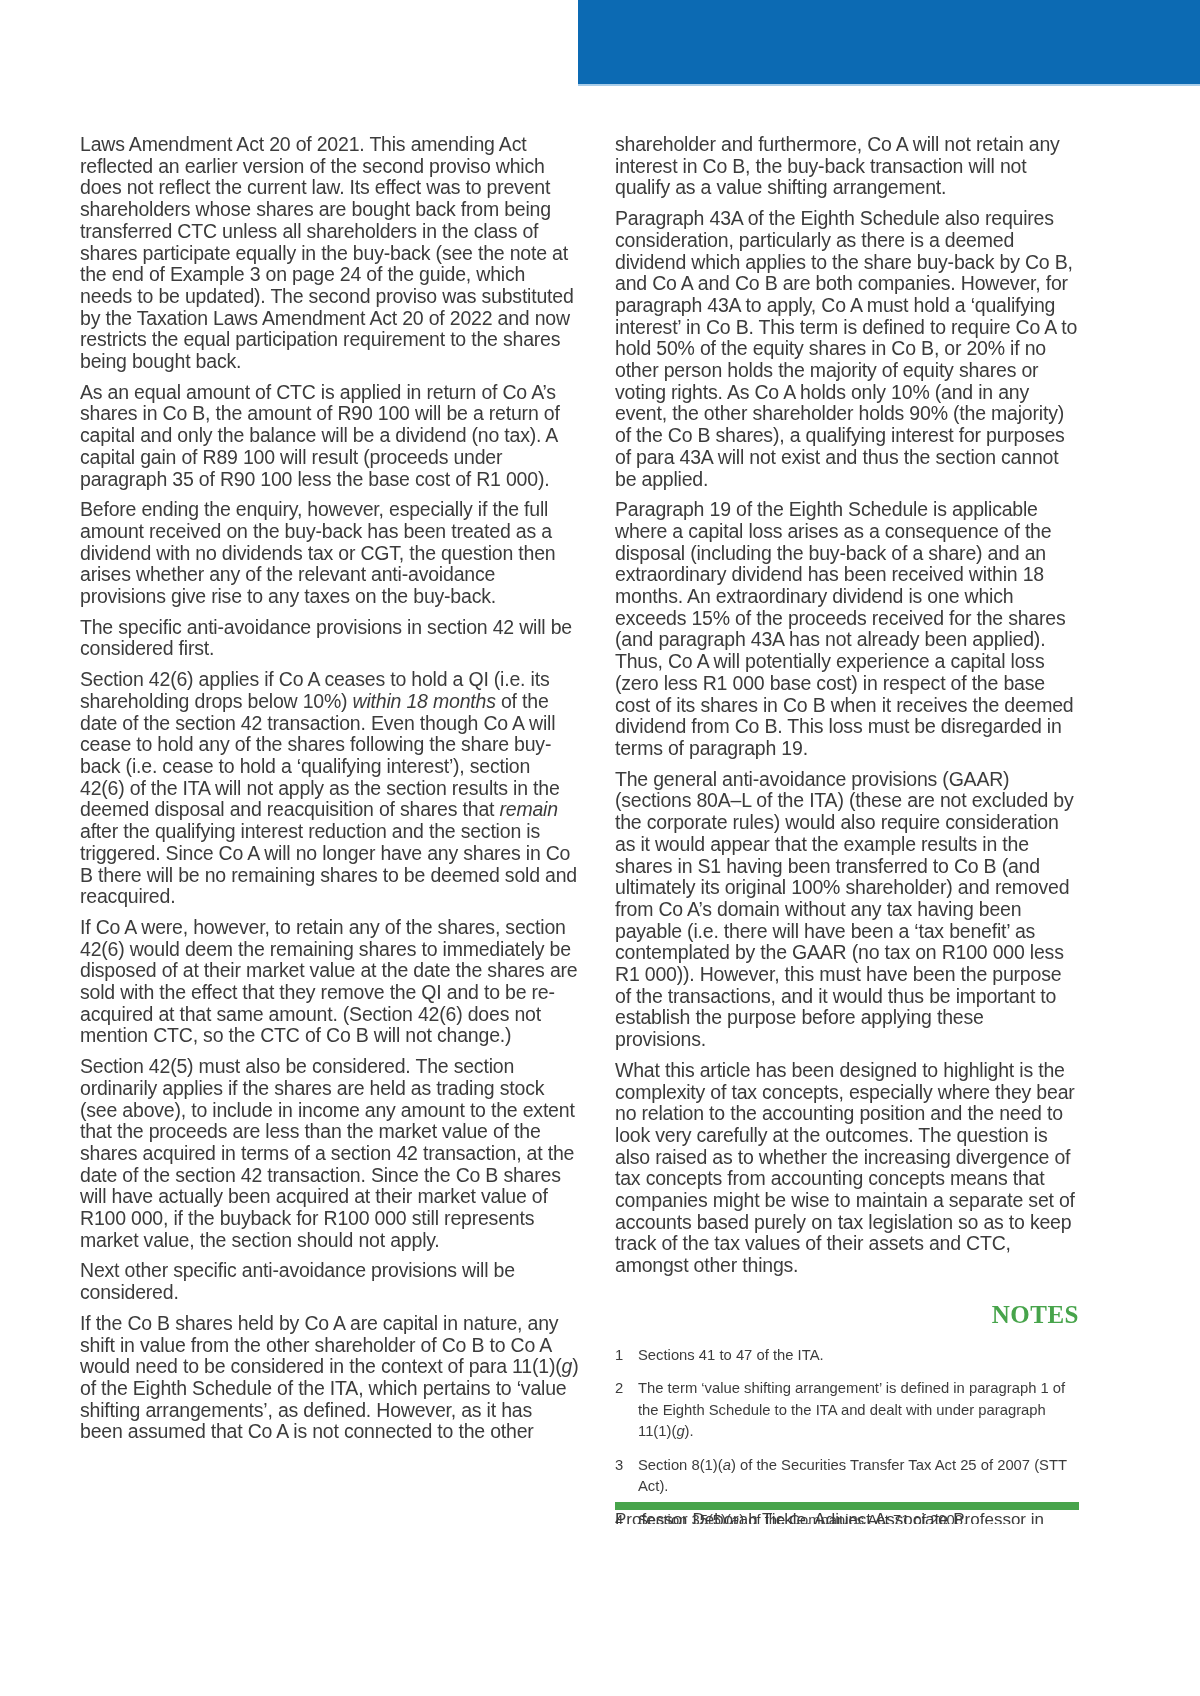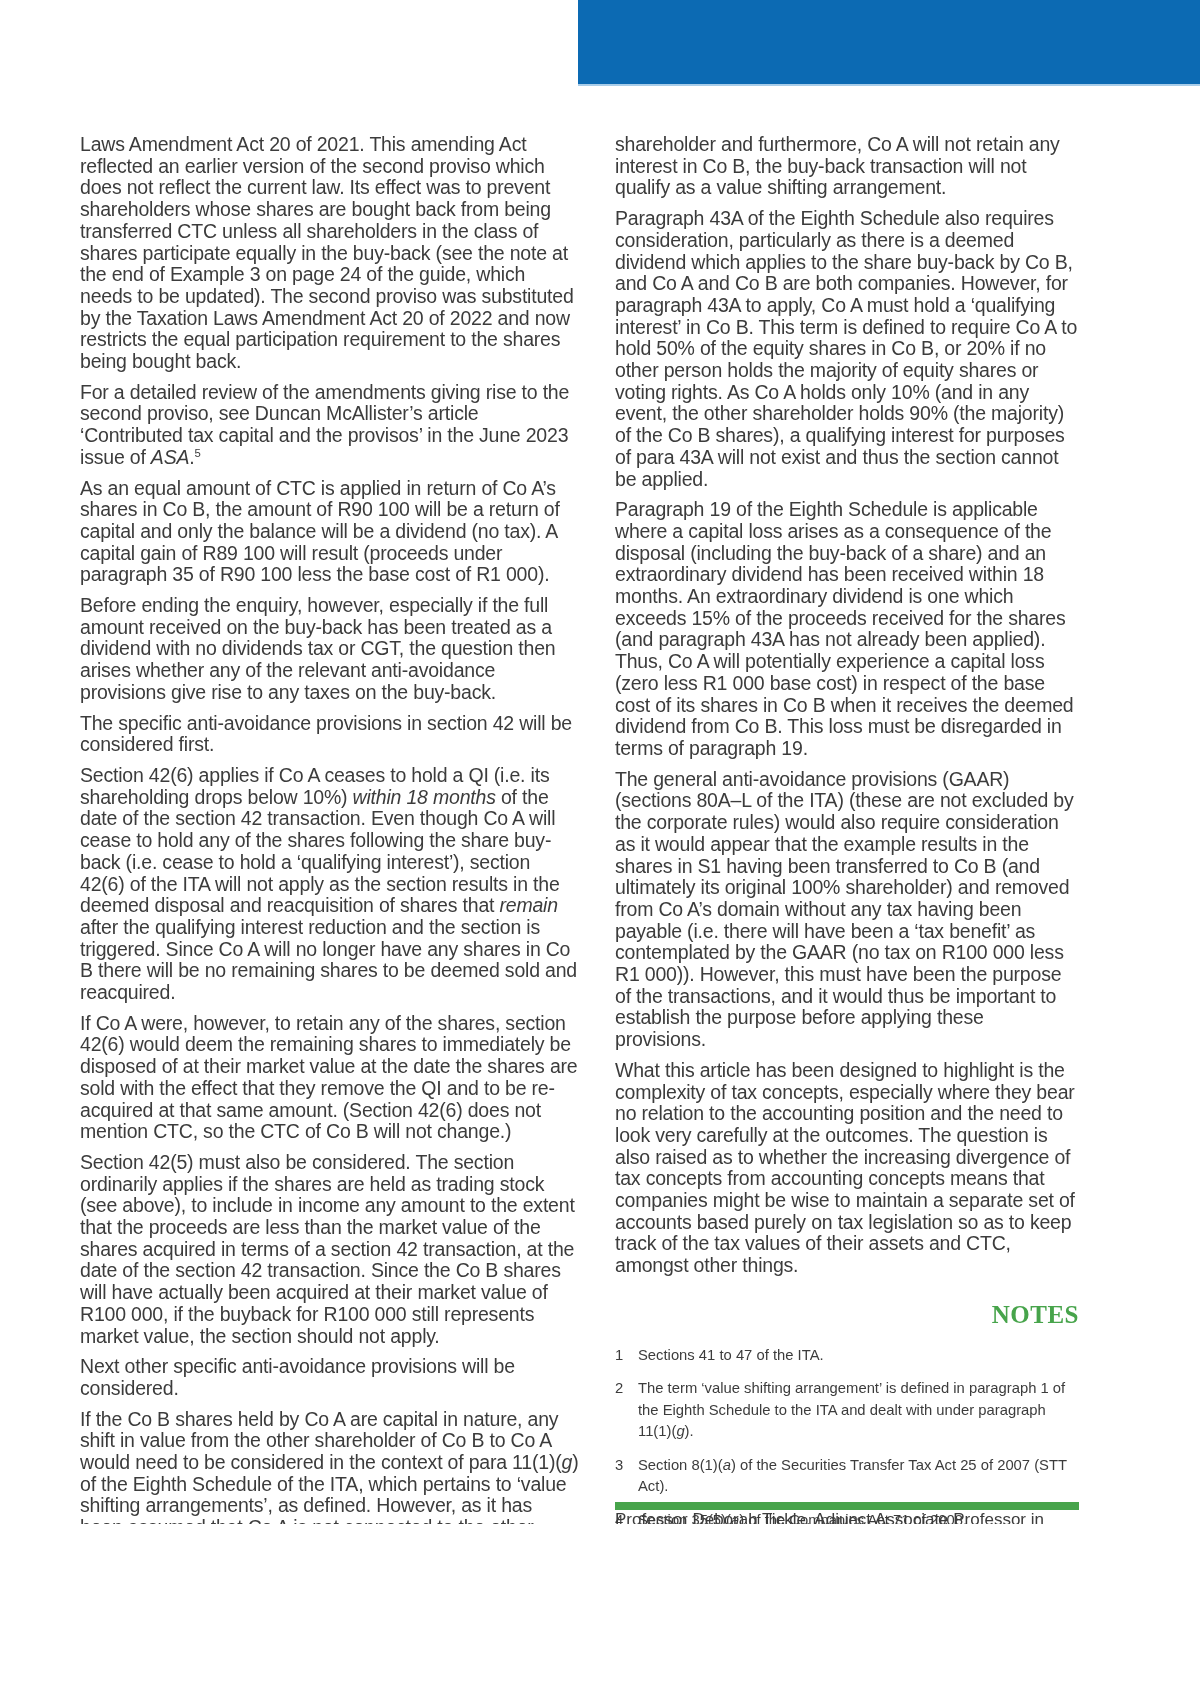--- a/index.html
+++ b/index.html
@@ -52,21 +52,20 @@
   .footer-page { font-size:20px; font-weight:bold; color:#111111; }
 </style>
 </head>
 <body>
 
 <div class="page">
   <div class="top-bar"></div>
 
   <section class="col col-left" id="col-left">
       <p class="para"><span>Laws Amendment Act 20 of 2021. This amending Act reflected an earlier version of the second proviso which does not reflect the current law. Its effect was to prevent shareholders whose shares are bought back from being transferred CTC unless all shareholders in the class of shares participate equally in the buy-back (see the note at the end of Example 3 on page 24 of the guide, which needs to be updated). The second proviso was substituted by the Taxation Laws Amendment Act 20 of 2022 and now restricts the equal participation requirement to the shares being bought back.</span></p>
-      <p class="para"><span>For a detailed review of the amendments giving rise to the second proviso, see Duncan McAllister’s article ‘Contributed tax capital and the provisos’ in the June 2023 issue of </span><span style="font-style: italic;">ASA</span><span>.</span><sup>5</sup></p>
       <p class="para"><span>As an equal amount of CTC is applied in return of Co A’s shares in Co B, the amount of R90 100 will be a return of capital and only the balance will be a dividend (no tax). A capital gain of R89 100 will result (proceeds under paragraph 35 of R90 100 less the base cost of R1 000).</span></p>
       <p class="para"><span>Before ending the enquiry, however, especially if the full amount received on the buy-back has been treated as a dividend with no dividends tax or CGT, the question then arises whether any of the relevant anti-avoidance provisions give rise to any taxes on the buy-back.</span></p>
       <p class="para"><span>The specific anti-avoidance provisions in section 42 will be considered first.</span></p>
       <p class="para"><span>Section 42(6) applies if Co A ceases to hold a QI (i.e. its shareholding drops below 10%) </span><span style="font-style: italic;">within 18 months</span><span> of the date of the section 42 transaction. Even though Co A will cease to hold any of the shares following the share buy-back (i.e. cease to hold a ‘qualifying interest’), section 42(6) of the ITA will not apply as the section results in the deemed disposal and reacquisition of shares that </span><span style="font-style: italic;">remain</span><span> after the qualifying interest reduction and the section is triggered. Since Co A will no longer have any shares in Co B there will be no remaining shares to be deemed sold and reacquired.</span></p>
       <p class="para"><span>If Co A were, however, to retain any of the shares, section 42(6) would deem the remaining shares to immediately be disposed of at their market value at the date the shares are sold with the effect that they remove the QI and to be re-acquired at that same amount. (Section 42(6) does not mention CTC, so the CTC of Co B will not change.)</span></p>
       <p class="para"><span>Section 42(5) must also be considered. The section ordinarily applies if the shares are held as trading stock (see above), to include in income any amount to the extent that the proceeds are less than the market value of the shares acquired in terms of a section 42 transaction, at the date of the section 42 transaction. Since the Co B shares will have actually been acquired at their market value of R100 000, if the buyback for R100 000 still represents market value, the section should not apply.</span></p>
       <p class="para"><span>Next other specific anti-avoidance provisions will be considered.</span></p>
       <p class="para"><span>If the Co B shares held by Co A are capital in nature, any shift in value from the other shareholder of Co B to Co A would need to be considered in the context of para 11(1)(</span><span style="font-style: italic;">g</span><span>) of the Eighth Schedule of the ITA, which pertains to ‘value shifting arrangements’, as defined. However, as it has been assumed that Co A is not connected to the other</span></p>
     </section>
 

